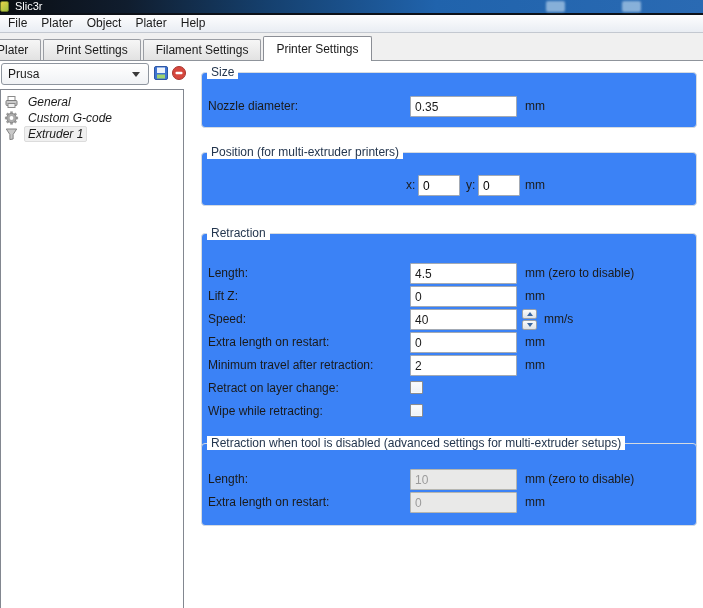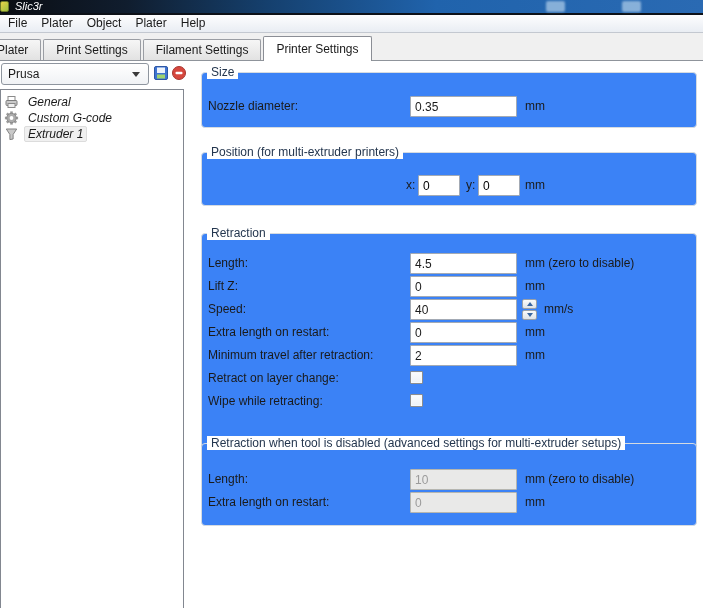--- a/index.html
+++ b/index.html
@@ -6,21 +6,21 @@
   html,body { width:703px; height:608px; overflow:hidden; }
   body { font-family:"Liberation Sans", sans-serif; font-size:12px; color:#1a1a1a; background:#fff; }
   #root { position:relative; width:703px; height:608px; background:#fff; }
 
   
   .titlebar { position:absolute; left:0; top:0; width:703px; height:15px;
     background:linear-gradient(90deg,#0b0e13 0%,#101d2e 18%,#15406e 38%,#2063ac 62%,#2a6ab3 100%);
     border-bottom:2px solid #0d1118; }
   .titlebar .app-icon { position:absolute; left:0; top:1px; width:9px; height:11px;
     background:linear-gradient(135deg,#e8d24a,#9cbf3e); border-radius:2px; border:1px solid #6d7a28; }
-  .titlebar .title-text { position:absolute; left:15px; top:0; line-height:13px; color:#fff; font-size:11px;font-style:italic; }
+  .titlebar .title-text { position:absolute; left:15px; top:0; line-height:13px; color:#fff; font-size:11px; }
   .titlebar .glass-blob { position:absolute; top:1px; height:11px; width:19px; background:rgba(215,235,250,.55); border-radius:2px; filter:blur(1px); }
   .blob1 { left:546px; } .blob2 { left:622px; }
 
   
   .menubar { position:absolute; left:0; top:15px; width:703px; height:18px;
     background:linear-gradient(#fdfdfe,#e9edf3); border-bottom:1px solid #c3c8d0;
     display:flex; align-items:center; padding-left:1px; }
   .menu-item { padding:0 7px; line-height:17px; color:#1b1b1b; cursor:default; }
 
   
@@ -49,21 +49,21 @@
   .tree-item { height:16px; display:flex; align-items:center; padding-left:3px;font-style:italic; }
   .tree-item .ticon { width:15px; height:14px; margin-right:5px; flex:0 0 15px; }
   .tree-item .tlabel { line-height:14px; padding:0 3px; border:1px solid transparent; }
   .tree-item .tlabel.selected { background:#f0f0f0; border:1px solid #dcdcdc; border-radius:2px; }
 
   
   .groupbox { position:absolute; left:201px; width:496px; border:1px solid #d5dbe1; border-radius:4px; background:#3b82f6; }
   .groupbox .legend { position:absolute; top:-8px; left:5px; background:#fff; padding:0 4px; color:#24364e; white-space:nowrap; }
   .gb-size { top:72px;  height:56px;  padding-top:22px; }
   .gb-pos  { top:152px; height:54px;  padding-top:21px; }
-  .gb-ret  { top:233px; height:220px; padding-top:18px; }
+  .gb-ret  { top:233px; height:220px; padding-top:28px; }
   .gb-dis  { top:443px; height:83px;  padding-top:24px; }
 
   .row { position:relative; height:23px; }
   .rlabel { position:absolute; left:6px; top:0; line-height:23px; }
   .rinput { position:absolute; left:208px; top:1px; width:107px; height:21px;
     border:1px solid #a3aab4; border-radius:1px; background:#fff; padding:0 4px;
     font-family:"Liberation Sans", sans-serif; font-size:12px; color:#1a1a1a; }
   .rinput:disabled { background:#e9e9e8; color:#9b9b9b; border-color:#b6b6b0; }
   .runit { position:absolute; left:323px; top:0; line-height:23px; white-space:nowrap; }
   .row.spin .runit { left:342px; }

